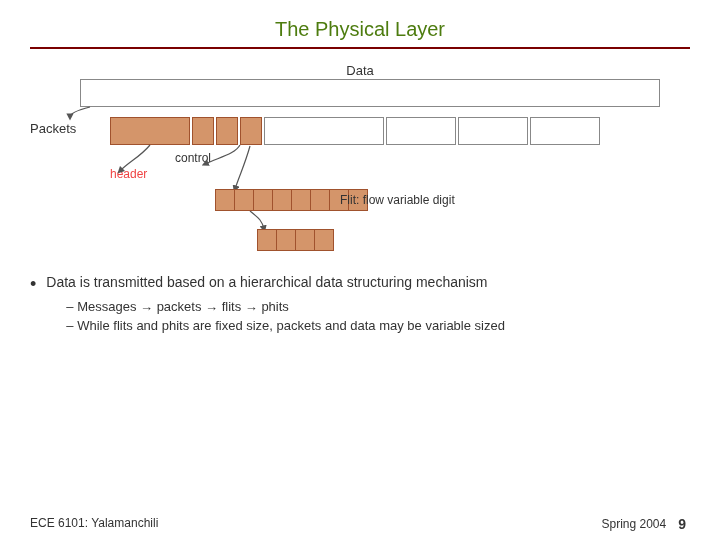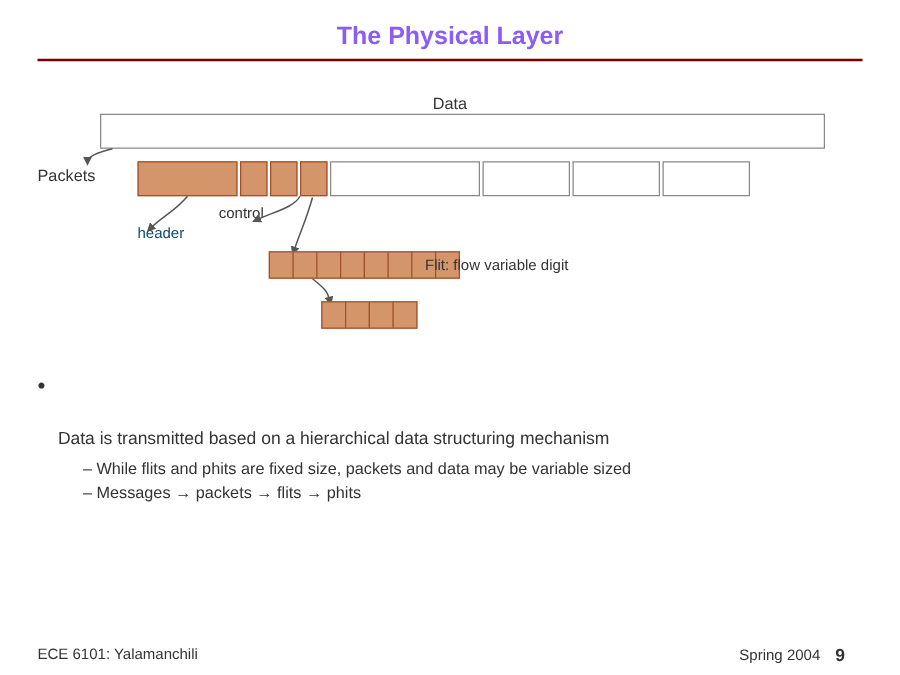--- a/index.html
+++ b/index.html
@@ -8,37 +8,37 @@
       height: 540px;
       font-family: Arial, sans-serif;
       background: #fff;
       position: relative;
       overflow: hidden;
     }
 
     .page-title {
       text-align: center;
       font-size: 20px;
-      font-weight: bold;
-      color: #8b5cf6;
+      font-weight: normal;
+      color: #4d7c0f;
       padding-top: 18px;
       padding-bottom: 6px;
     }
 
     .title-line {
       width: 660px;
       margin: 0 auto;
       height: 2px;
       background: #7a0000;
     }
 
     .diagram-area {
       position: relative;
       width: 680px;
-      margin: 12px auto;
+      margin: 0 auto;
       height: 220px;
     }
 
     
     .data-label {
       position: absolute;
       top: 14px;
       left: 50%;
       transform: translateX(-50%);
       font-size: 13px;
@@ -146,21 +146,21 @@
       font-size: 12px;
       color: #333;
     }
 
     
     .header-label {
       position: absolute;
       top: 118px;
       left: 90px;
       font-size: 12px;
-      color: #0c4a6e;
+      color: #ef4444;
     }
 
     
     .flit-row {
       position: absolute;
       top: 140px;
       left: 195px;
       display: flex;
       gap: 0;
     }
@@ -232,39 +232,38 @@
       font-size: 18px;
       line-height: 1.3;
       color: #333;
       flex-shrink: 0;
     }
 
     .bullet-text {
       font-size: 14px;
       color: #333;
       line-height: 1.4;
-      margin-top: 44px;
     }
 
     .sub-items {
       padding-left: 20px;
       margin-top: 4px;
     }
 
     .sub-item {
       font-size: 13px;
       color: #333;
       line-height: 1.5;
     }
 
     .footer {
       position: absolute;
       bottom: 8px;
       left: 30px;
-      right: 44px;
+      right: 34px;
       display: flex;
       justify-content: space-between;
       font-size: 12px;
       color: #333;
     }
 
     .footer-right {
       display: flex;
       align-items: center;
       gap: 12px;
@@ -340,22 +339,22 @@
   </div>
 
 </div>
 
 <div class="content-section">
   <div class="bullet-item">
     <span class="bullet-dot">•</span>
     <div>
       <div class="bullet-text">Data is transmitted based on a hierarchical data structuring mechanism</div>
       <div class="sub-items">
+        <div class="sub-item">– Messages → packets → flits → phits</div>
         <div class="sub-item">– While flits and phits are fixed size, packets and data may be variable sized</div>
-        <div class="sub-item">– Messages → packets → flits → phits</div>
       </div>
     </div>
   </div>
 </div>
 
 <div class="footer">
   <span>ECE 6101: Yalamanchili</span>
   <div class="footer-right">
     <span>Spring 2004</span>
     <span class="page-num">9</span>

